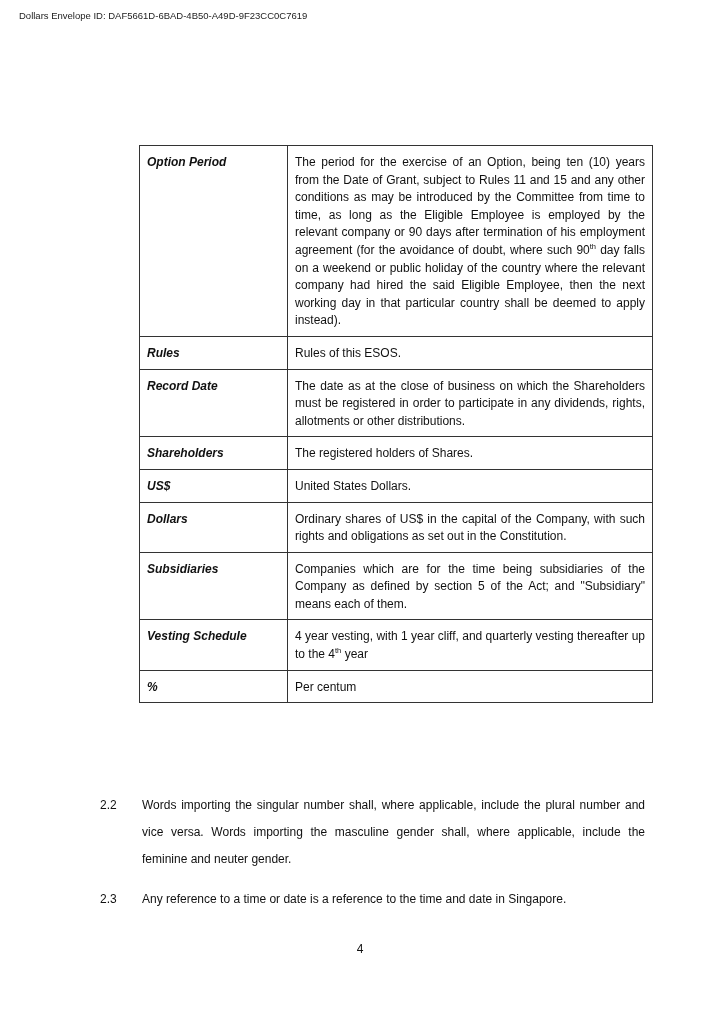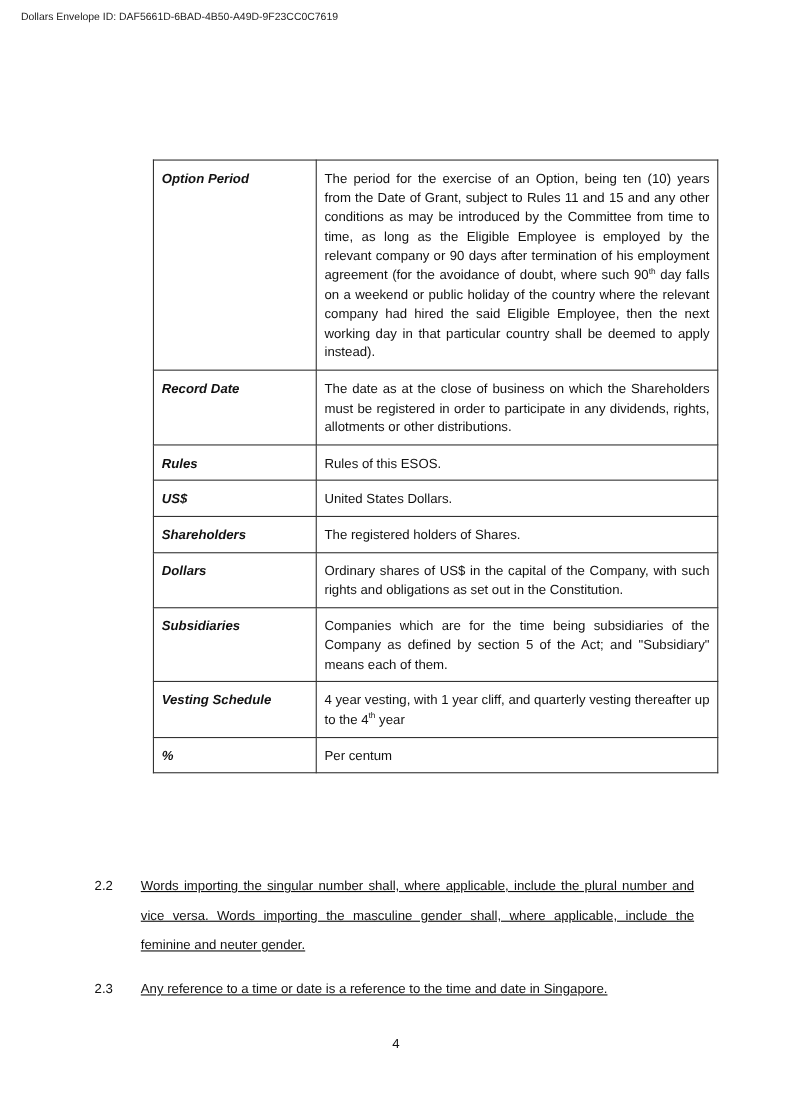--- a/index.html
+++ b/index.html
@@ -21,22 +21,22 @@
     border: 1.3px solid #333; vertical-align: top;
     padding: 8px 7px 6px 7px;
   }
   table.defs td.term {
     width: 133px; font-weight: bold; font-style: italic;
   }
   table.defs td.def {
     text-align: justify; text-align-last: left;
   }
   .para {
-    position: absolute; left: 86px; width: 545px;
-    font-size: 12px; line-height: 27px; text-decoration: underline;
+    position: absolute; left: 100px; width: 545px;
+    font-size: 12px; line-height: 27px;
   }
   .para .num { position: absolute; left: 0; top: 0; }
   .para .txt { margin-left: 42px; text-align: justify; text-align-last: left; }
   .page-num {
     position: absolute; left: 0; width: 720px; top: 942px; text-align: center;
     font-size: 12px;
   }
   sup { font-size: 7.5px; line-height: 0; vertical-align: 5px; }
 </style>
 </head>
@@ -44,34 +44,34 @@
 
 <div class="envelope">Dollars Envelope ID: DAF5661D-6BAD-4B50-A49D-9F23CC0C7619</div>
 
 <table class="defs">
   <tbody>
       <tr>
     <td class="term">Option Period</td>
     <td class="def"><span>The period for the exercise of an Option, being ten (10) years from the Date of Grant, subject to Rules 11 and 15 and any other conditions as may be introduced by the Committee from time to time, as long as the Eligible Employee is employed by the relevant company or 90 days after termination of his employment agreement (for the avoidance of doubt, where such 90</span><sup>th</sup><span> day falls on a weekend or public holiday of the country where the relevant company had hired the said Eligible Employee, then the next working day in that particular country shall be deemed to apply instead).</span></td>
   </tr>
   <tr>
+    <td class="term">Rules</td>
+    <td class="def">Rules of this ESOS.</td>
+  </tr>
+  <tr>
     <td class="term">Record Date</td>
     <td class="def">The date as at the close of business on which the Shareholders must be registered in order to participate in any dividends, rights, allotments or other distributions.</td>
   </tr>
   <tr>
-    <td class="term">Rules</td>
-    <td class="def">Rules of this ESOS.</td>
+    <td class="term">Shareholders</td>
+    <td class="def">The registered holders of Shares.</td>
   </tr>
   <tr>
     <td class="term">US$</td>
     <td class="def">United States Dollars.</td>
-  </tr>
-  <tr>
-    <td class="term">Shareholders</td>
-    <td class="def">The registered holders of Shares.</td>
   </tr>
   <tr>
     <td class="term">Dollars</td>
     <td class="def">Ordinary shares of US$ in the capital of the Company, with such rights and obligations as set out in the Constitution.</td>
   </tr>
   <tr>
     <td class="term">Subsidiaries</td>
     <td class="def">Companies which are for the time being subsidiaries of the Company as defined by section 5 of the Act; and "Subsidiary" means each of them.</td>
   </tr>
   <tr>

